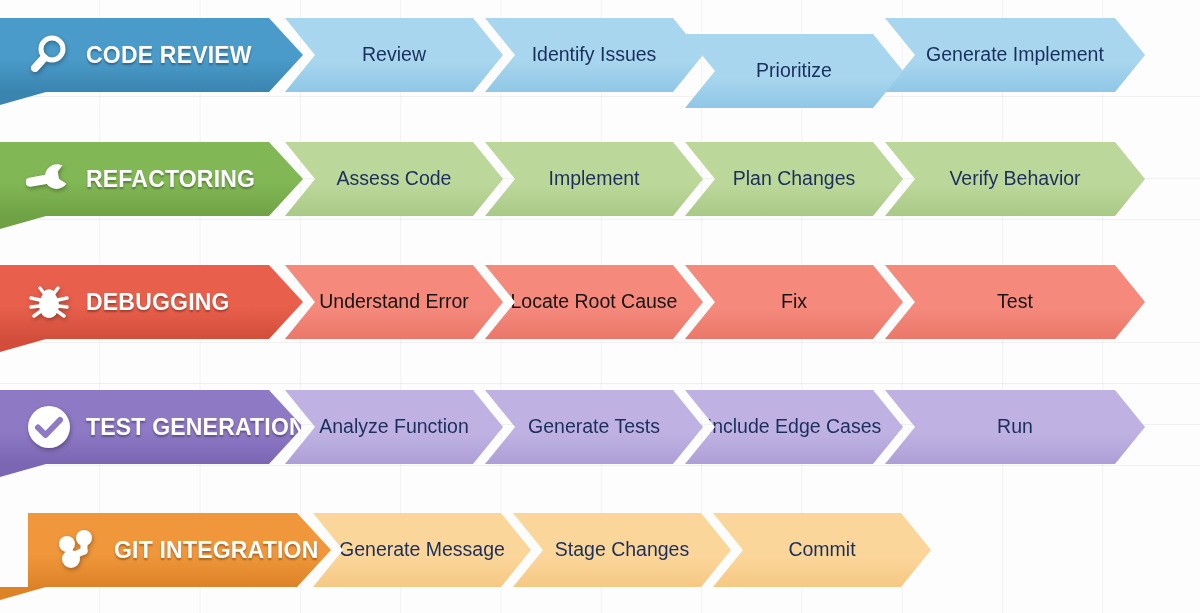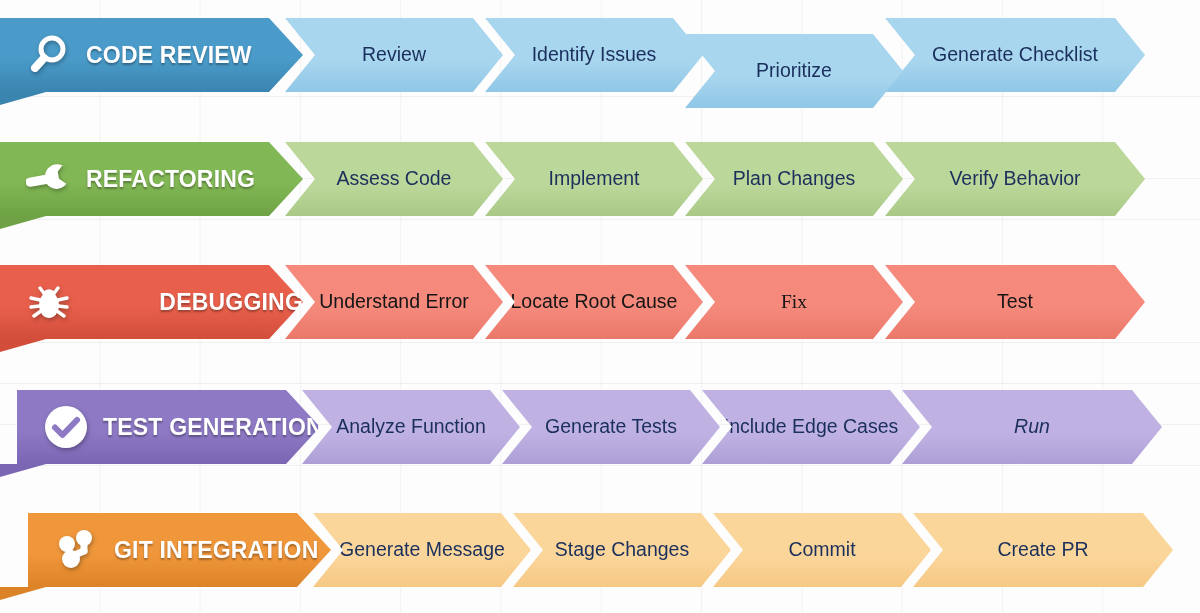--- a/index.html
+++ b/index.html
@@ -96,21 +96,21 @@
     font-size:19.5px;
     white-space:nowrap;
     padding:0 8px;
     line-height:1;
   }
 
   
   .row-0 { top:18px; }
   .row-1 { top:142px; }
   .row-2 { top:265px; }
-  .row-3 { top:390px;padding-left:17px; }
+  .row-3 { top:390px; }
   .row-4 { top:513px;padding-left:28px; }
 </style>
 </head>
 <body>
 
 <div id="grid-bg"></div>
 <div id="rows">
     <div class="row row-0">
       <div class="fold" style="top: 74px; background: rgb(58, 132, 176);"></div>
       <div class="label-band" style="background: linear-gradient(rgb(74, 155, 201) 0%, rgb(74, 155, 201) 55%, rgb(58, 132, 176) 100%);">
@@ -126,21 +126,21 @@
         <div class="step" style="width: 218px; background: linear-gradient(rgb(168, 214, 238) 0%, rgb(168, 214, 238) 58%, rgb(143, 199, 230) 100%); z-index: 10;">
           <span class="step-label" style="color: rgb(27, 47, 92);">Review</span>
         </div>
         <div class="step" style="width: 218px; background: linear-gradient(rgb(168, 214, 238) 0%, rgb(168, 214, 238) 58%, rgb(143, 199, 230) 100%); z-index: 9;">
           <span class="step-label" style="color: rgb(27, 47, 92);">Identify Issues</span>
         </div>
         <div class="step" style="width: 218px; background: linear-gradient(rgb(168, 214, 238) 0%, rgb(168, 214, 238) 58%, rgb(143, 199, 230) 100%); z-index: 8; margin-top: 16px;">
           <span class="step-label" style="color: rgb(27, 47, 92);">Prioritize</span>
         </div>
         <div class="step" style="width: 260px; background: linear-gradient(rgb(168, 214, 238) 0%, rgb(168, 214, 238) 58%, rgb(143, 199, 230) 100%); z-index: 7;">
-          <span class="step-label" style="color: rgb(27, 47, 92);">Generate Checklist</span>
+          <span class="step-label" style="color: rgb(27, 47, 92);">Generate Implement</span>
         </div>
       </div>
     </div>
     <div class="row row-1">
       <div class="fold" style="top: 74px; background: rgb(110, 162, 68);"></div>
       <div class="label-band" style="background: linear-gradient(rgb(130, 183, 85) 0%, rgb(130, 183, 85) 55%, rgb(110, 162, 68) 100%);">
         <span class="band-icon">
           <svg width="46" height="46" viewBox="0 0 46 46">
             <g transform="rotate(35 23 23)">
               <path d="M28 4a12 12 0 0 0-10.5 17.8L6 33.3a4.6 4.6 0 0 0 6.5 6.5L24 28.3A12 12 0 0 0 40 17h-9l-5-5V4z" fill="white"></path>
@@ -159,21 +159,21 @@
         <div class="step" style="width: 218px; background: linear-gradient(rgb(188, 215, 154) 0%, rgb(188, 215, 154) 58%, rgb(169, 201, 134) 100%); z-index: 9;">
           <span class="step-label" style="color: rgb(27, 47, 92);">Plan Changes</span>
         </div>
         <div class="step" style="width: 260px; background: linear-gradient(rgb(188, 215, 154) 0%, rgb(188, 215, 154) 58%, rgb(169, 201, 134) 100%); z-index: 7;">
           <span class="step-label" style="color: rgb(27, 47, 92);">Verify Behavior</span>
         </div>
       </div>
     </div>
     <div class="row row-2">
       <div class="fold" style="top: 74px; background: rgb(210, 78, 59);"></div>
-      <div class="label-band" style="background: linear-gradient(rgb(232, 96, 76) 0%, rgb(232, 96, 76) 55%, rgb(210, 78, 59) 100%); justify-content: space-between;">
+      <div class="label-band" style="background: linear-gradient(rgb(232, 96, 76) 0%, rgb(232, 96, 76) 55%, rgb(210, 78, 59) 100%);">
         <span class="band-icon">
           <svg width="46" height="46" viewBox="0 0 46 46">
             <g stroke="white" stroke-width="3.4" stroke-linecap="round">
               <line x1="14" y1="9" x2="18.5" y2="15"></line>
               <line x1="32" y1="9" x2="27.5" y2="15"></line>
               <line x1="5" y1="19" x2="14" y2="21"></line>
               <line x1="41" y1="19" x2="32" y2="21"></line>
               <line x1="5" y1="28" x2="14" y2="27"></line>
               <line x1="41" y1="28" x2="32" y2="27"></line>
               <line x1="8" y1="37" x2="15" y2="32"></line>
@@ -186,21 +186,21 @@
         <span class="band-title">DEBUGGING</span>
       </div>
       <div class="steps">
         <div class="step" style="width: 218px; background: linear-gradient(rgb(244, 137, 124) 0%, rgb(244, 137, 124) 58%, rgb(234, 120, 104) 100%); z-index: 10;">
           <span class="step-label" style="color: rgb(21, 21, 21);">Understand Error</span>
         </div>
         <div class="step" style="width: 218px; background: linear-gradient(rgb(244, 137, 124) 0%, rgb(244, 137, 124) 58%, rgb(234, 120, 104) 100%); z-index: 9;">
           <span class="step-label" style="color: rgb(21, 21, 21);">Locate Root Cause</span>
         </div>
         <div class="step" style="width: 218px; background: linear-gradient(rgb(244, 137, 124) 0%, rgb(244, 137, 124) 58%, rgb(234, 120, 104) 100%); z-index: 8;">
-          <span class="step-label" style="color: rgb(21, 21, 21); font-family: Liberation Serif, serif;">Fix</span>
+          <span class="step-label" style="color: rgb(21, 21, 21);">Fix</span>
         </div>
         <div class="step" style="width: 260px; background: linear-gradient(rgb(244, 137, 124) 0%, rgb(244, 137, 124) 58%, rgb(234, 120, 104) 100%); z-index: 7;">
           <span class="step-label" style="color: rgb(21, 21, 21);">Test</span>
         </div>
       </div>
     </div>
     <div class="row row-3">
       <div class="fold" style="top: 74px; background: rgb(122, 102, 179);"></div>
       <div class="label-band" style="background: linear-gradient(rgb(141, 121, 196) 0%, rgb(141, 121, 196) 55%, rgb(122, 102, 179) 100%);">
         <span class="band-icon">
@@ -214,21 +214,21 @@
       <div class="steps">
         <div class="step" style="width: 218px; background: linear-gradient(rgb(191, 178, 226) 0%, rgb(191, 178, 226) 58%, rgb(173, 159, 214) 100%); z-index: 10;">
           <span class="step-label" style="color: rgb(27, 47, 92);">Analyze Function</span>
         </div>
         <div class="step" style="width: 218px; background: linear-gradient(rgb(191, 178, 226) 0%, rgb(191, 178, 226) 58%, rgb(173, 159, 214) 100%); z-index: 9;">
           <span class="step-label" style="color: rgb(27, 47, 92);">Generate Tests</span>
         </div>
         <div class="step" style="width: 218px; background: linear-gradient(rgb(191, 178, 226) 0%, rgb(191, 178, 226) 58%, rgb(173, 159, 214) 100%); z-index: 8;">
           <span class="step-label" style="color: rgb(27, 47, 92);">Include Edge Cases</span>
         </div>
-        <div class="step" style="width: 260px; background: linear-gradient(rgb(191, 178, 226) 0%, rgb(191, 178, 226) 58%, rgb(173, 159, 214) 100%); z-index: 7; font-style: italic;">
+        <div class="step" style="width: 260px; background: linear-gradient(rgb(191, 178, 226) 0%, rgb(191, 178, 226) 58%, rgb(173, 159, 214) 100%); z-index: 7;">
           <span class="step-label" style="color: rgb(27, 47, 92);">Run</span>
         </div>
       </div>
     </div>
     <div class="row row-4">
       <div class="fold" style="top: 74px; background: rgb(221, 131, 39);"></div>
       <div class="label-band" style="background: linear-gradient(rgb(240, 151, 60) 0%, rgb(240, 151, 60) 55%, rgb(221, 131, 39) 100%);">
         <span class="band-icon">
           <svg width="46" height="46" viewBox="0 0 46 46">
             <g stroke="white" stroke-width="7" stroke-linecap="round" fill="none">
@@ -246,18 +246,15 @@
       <div class="steps">
         <div class="step" style="width: 218px; background: linear-gradient(rgb(251, 214, 154) 0%, rgb(251, 214, 154) 58%, rgb(246, 200, 132) 100%); z-index: 9;">
           <span class="step-label" style="color: rgb(27, 47, 92);">Generate Message</span>
         </div>
         <div class="step" style="width: 218px; background: linear-gradient(rgb(251, 214, 154) 0%, rgb(251, 214, 154) 58%, rgb(246, 200, 132) 100%); z-index: 10;">
           <span class="step-label" style="color: rgb(27, 47, 92);">Stage Changes</span>
         </div>
         <div class="step" style="width: 218px; background: linear-gradient(rgb(251, 214, 154) 0%, rgb(251, 214, 154) 58%, rgb(246, 200, 132) 100%); z-index: 8;">
           <span class="step-label" style="color: rgb(27, 47, 92);">Commit</span>
         </div>
-        <div class="step" style="width: 260px; background: linear-gradient(rgb(251, 214, 154) 0%, rgb(251, 214, 154) 58%, rgb(246, 200, 132) 100%); z-index: 7;">
-          <span class="step-label" style="color: rgb(27, 47, 92);">Create PR</span>
-        </div>
       </div>
     </div>
   </div>
 
 </body></html>

